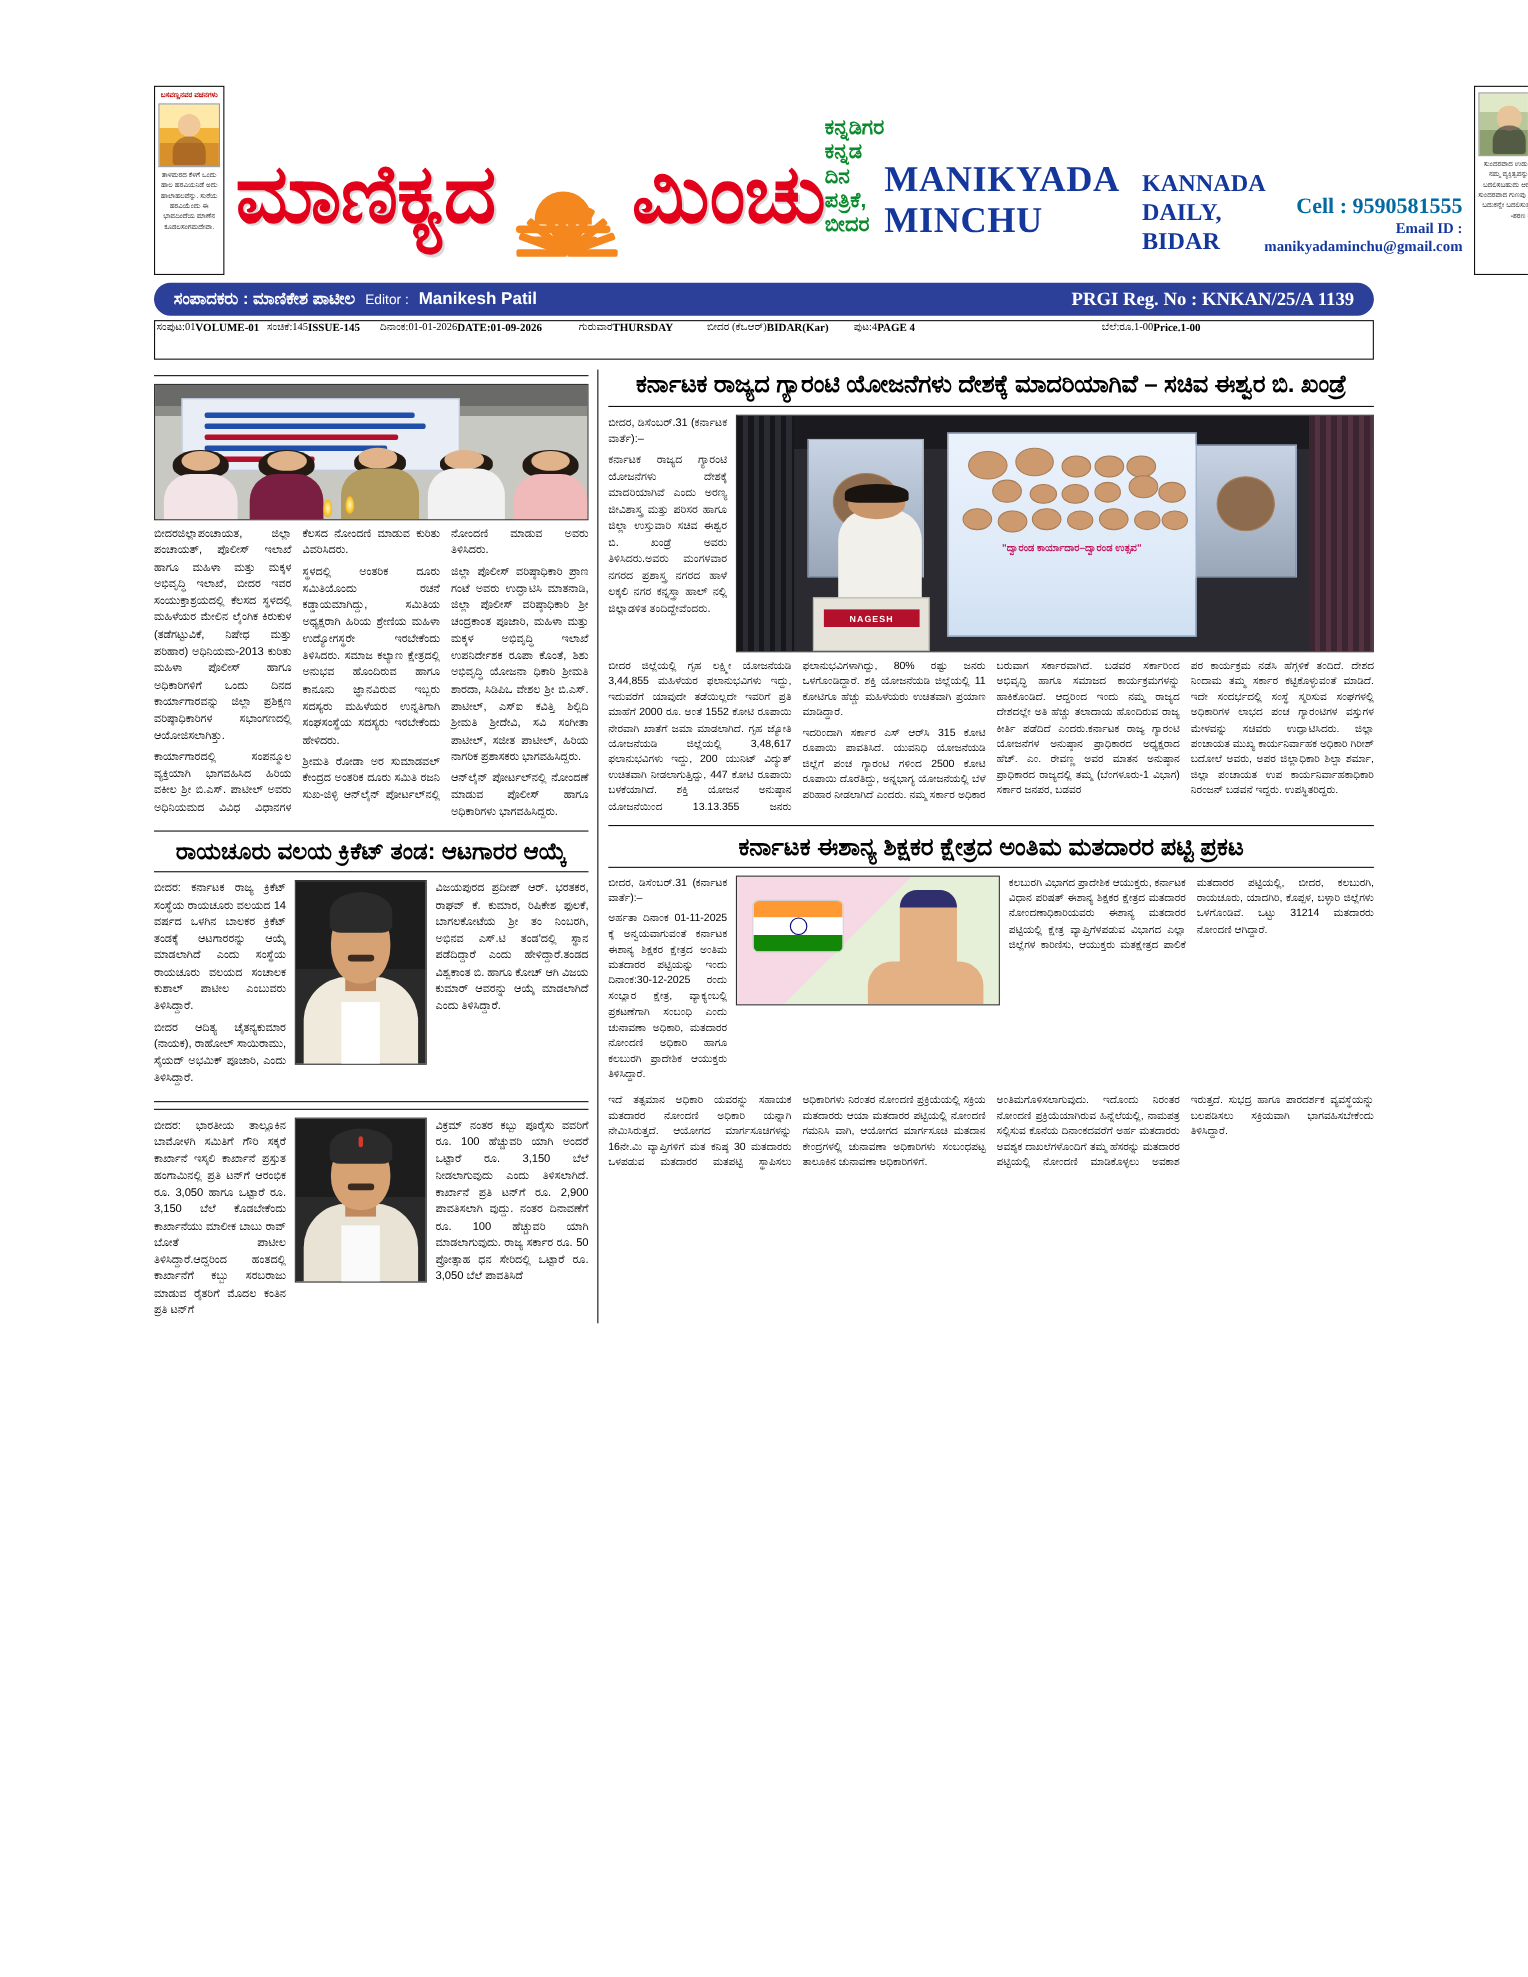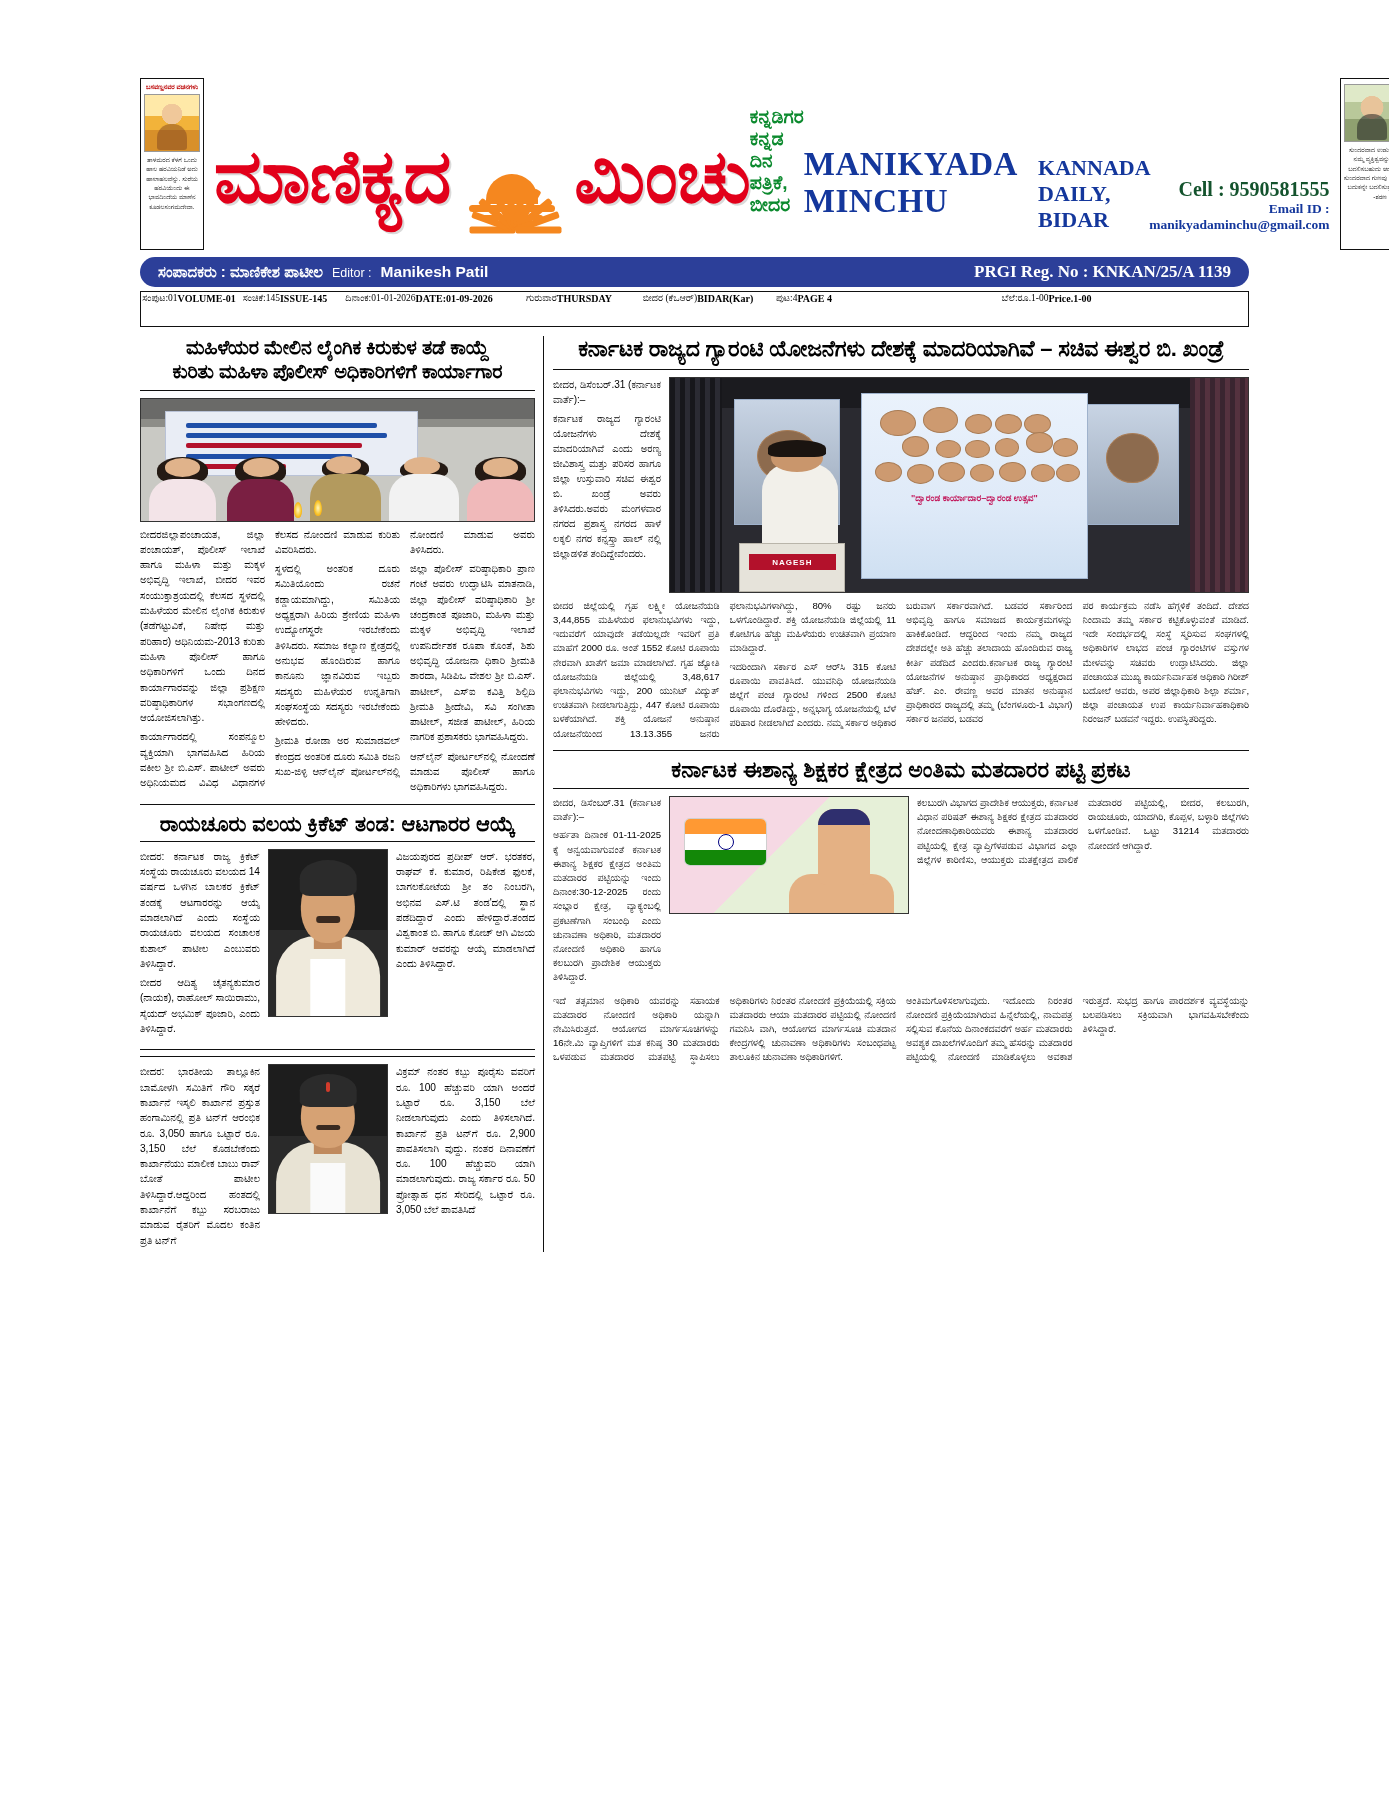--- a/index.html
+++ b/index.html
@@ -108,21 +108,21 @@
     font-family:"Liberation Serif", serif;
     font-size:33px;font-weight:bold;color:#14379c;letter-spacing:.5px;
   }
   .mast-en-sub{
     font-family:"Liberation Serif", serif;
     font-size:22px;font-weight:bold;color:#14379c;
   }
   .mast-en-right{text-align:right;}
   .mast-cell{
     font-family:"Liberation Serif", serif;
-    font-size:20px;font-weight:bold;color:#14532d;line-height:1.15;
+    font-size:20px;font-weight:bold;color:#0369a1;line-height:1.15;
   }
   .mast-email{
     font-family:"Liberation Serif", serif;
     font-size:13.5px;font-weight:bold;color:#14379c;
   }
 
   
   .editor-bar{
     margin-top:7px;height:30px;background:#2c3f99;border-radius:15px;
     display:flex;align-items:center;justify-content:space-between;
@@ -421,24 +421,20 @@
       <span class="info-kn">ಬೆಲೆ:ರೂ.1-00</span>
       <span class="info-en">Price.1-00</span>
     </div>
   </div>
 
   <div class="content">
 
     <div class="col-left">
 
       <div>
-        <div class="hl">
-          <div>ಮಹಿಳೆಯರ ಮೇಲಿನ ಲೈಂಗಿಕ ಕಿರುಕುಳ ತಡೆ ಕಾಯ್ದೆ</div>
-          <div>ಕುರಿತು ಮಹಿಳಾ ಪೊಲೀಸ್ ಅಧಿಕಾರಿಗಳಿಗೆ ಕಾರ್ಯಾಗಾರ</div>
-        </div>
         <div class="hl-rule"></div>
 
         <div class="photo ph-meet" style="height:124px">
           <div class="scene">
             <div class="banner">
               <div class="bl" style="top:18%;width:76%"></div>
               <div class="bl" style="top:34%;width:80%"></div>
               <div class="bl r" style="top:50%;width:70%"></div>
               <div class="bl" style="top:66%;width:66%"></div>
               <div class="bl r" style="top:82%;width:40%"></div>

